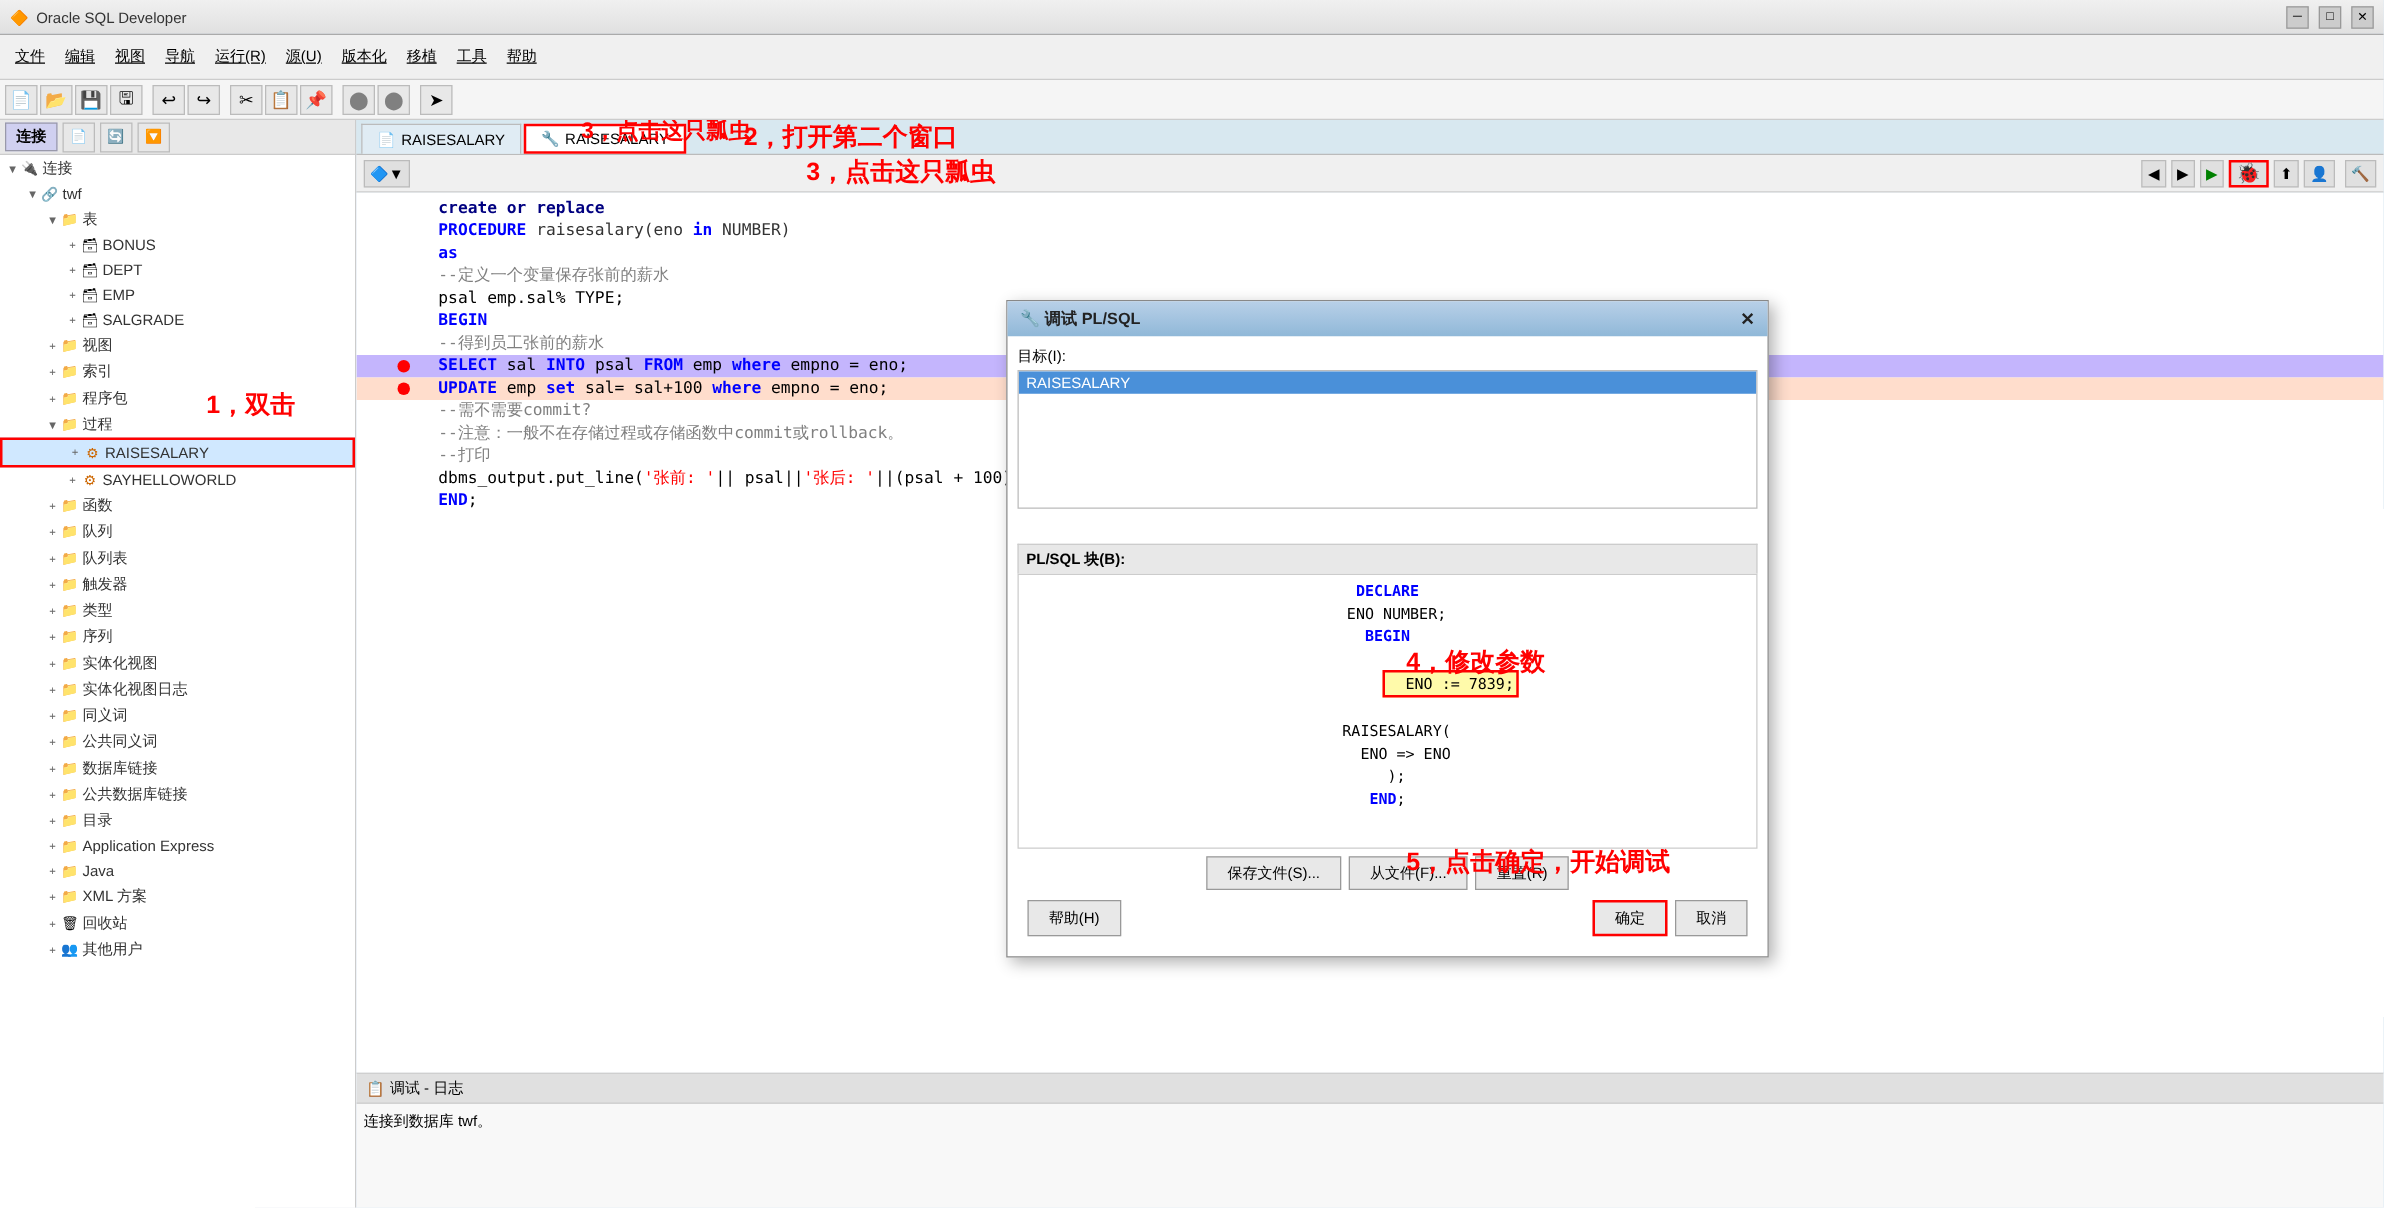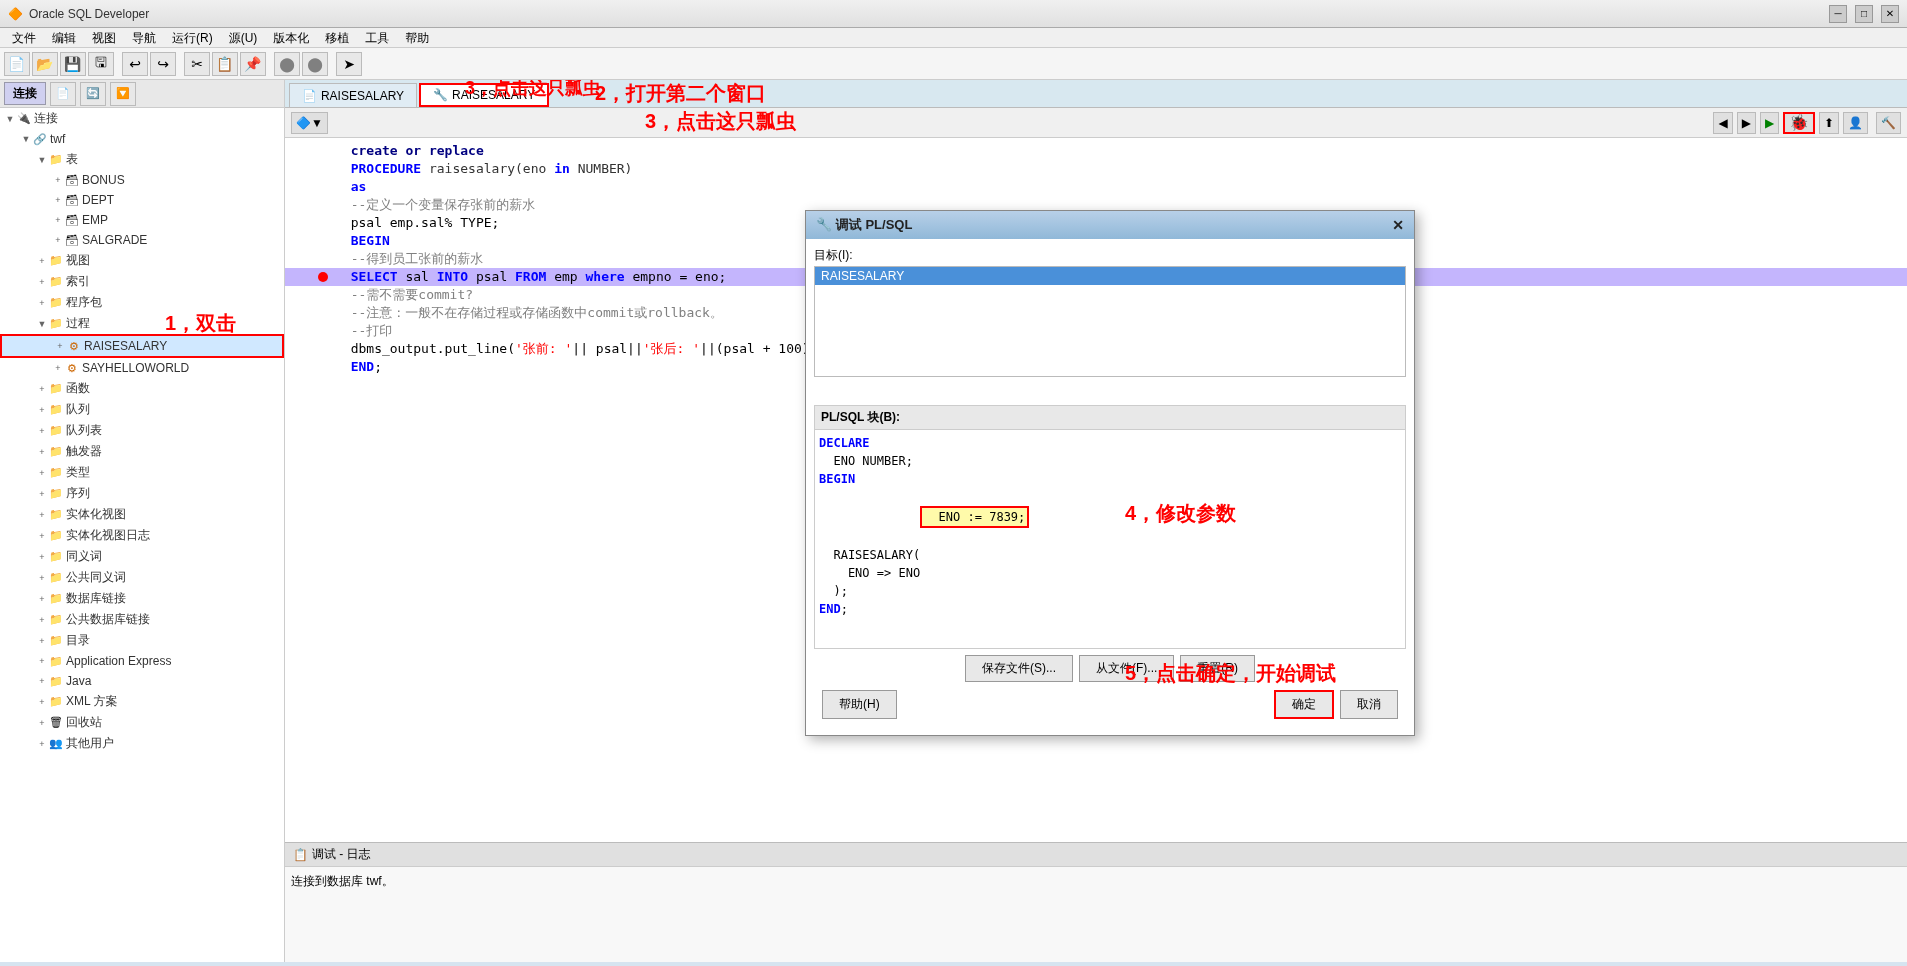--- a/index.html
+++ b/index.html
@@ -5,21 +5,21 @@
     * { box-sizing: border-box; margin: 0; padding: 0; }
     body { font-family: 'Microsoft YaHei', SimSun, Arial, sans-serif; font-size: 12px; background: #d6e4f0; overflow: hidden; width: 1907px; height: 966px; }
 
     
     .title-bar { background: linear-gradient(to bottom, #f0f0f0, #e0e0e0); height: 28px; display: flex; align-items: center; padding: 0 8px; border-bottom: 1px solid #aaa; justify-content: space-between; }
     .title-bar-left { display: flex; align-items: center; gap: 6px; font-size: 12px; color: #333; }
     .title-bar-right { display: flex; gap: 8px; }
     .win-btn { width: 18px; height: 18px; background: #ccc; border: 1px solid #999; display: flex; align-items: center; justify-content: center; font-size: 10px; cursor: pointer; }
 
     
-    .menu-bar { background: #f0f0f0; height: 20px; display: flex; align-items: flex-start; padding: 0 4px; border-bottom: 1px solid #ccc; }
+    .menu-bar { background: #f0f0f0; height: 36px; display: flex; align-items: center; padding: 0 4px; border-bottom: 1px solid #ccc; text-decoration: underline; }
     .menu-item { padding: 2px 8px; cursor: pointer; font-size: 12px; }
 
     
     .toolbar { background: #f5f5f5; height: 32px; display: flex; align-items: center; padding: 0 4px; border-bottom: 1px solid #ccc; gap: 2px; }
     .tb-btn { width: 26px; height: 24px; background: #e8e8e8; border: 1px solid #bbb; display: flex; align-items: center; justify-content: center; cursor: pointer; font-size: 14px; }
     .tb-separator { width: 4px; height: 24px; }
 
     
     .main { display: flex; height: calc(966px - 28px - 24px - 32px); }
 
@@ -76,21 +76,21 @@
     .dialog-row { display: flex; gap: 8px; height: 130px; }
     .dialog-col { flex: 1; border: 1px solid #bbb; background: white; overflow-y: auto; }
     .dialog-selected-row { background: #4a90d9; color: white; padding: 2px 6px; font-size: 12px; }
     .param-table { width: 100%; border-collapse: collapse; font-size: 12px; }
     .param-table th { background: #e8e8e8; border: 1px solid #ccc; padding: 2px 6px; text-align: left; }
     .param-table td { border: 1px solid #ccc; padding: 2px 6px; }
 
     .plsql-block { margin-top: 6px; }
     .plsql-block-header { background: #e8e8e8; padding: 3px 6px; font-size: 12px; font-weight: bold; border: 1px solid #ccc; border-bottom: none; margin-top: 28px; }
     .plsql-editor { border: 1px solid #ccc; height: 220px; overflow-y: auto; background: white; font-family: Consolas, monospace; font-size: 12px; padding: 4px; }
-    .plsql-line { line-height: 18px; white-space: pre; }
+    .plsql-line { line-height: 18px; white-space: pre; text-align: center; }
     .plsql-kw { color: blue; font-weight: bold; }
 
     .dialog-action-row { display: flex; justify-content: center; gap: 6px; padding: 6px 8px 4px; }
     .dialog-btn { padding: 4px 16px; background: #e8e8e8; border: 1px solid #999; cursor: pointer; font-size: 12px; }
     .dialog-ok { border: 2px solid red; }
     .dialog-footer { display: flex; justify-content: space-between; padding: 4px 8px 8px; }
 
     
     ::-webkit-scrollbar { width: 8px; height: 8px; }
     ::-webkit-scrollbar-track { background: #f0f0f0; }
@@ -448,20 +448,27 @@
           <div class="line-dot"></div>
           <div class="line-content comment">  --得到员工张前的薪水</div>
         </div>
         <div class="code-line highlight-select">
           <div class="line-num"></div>
           <div class="line-dot">
               <div class="red-dot"></div>
             </div>
           <div class="line-content">  <span class="kw-blue">SELECT</span> sal <span class="kw-blue">INTO</span> psal <span class="kw-blue">FROM</span> emp <span class="kw-blue">where</span> empno = eno;</div>
         </div>
+        <div class="code-line highlight-update">
+          <div class="line-num"></div>
+          <div class="line-dot">
+              <div class="red-dot"></div>
+            </div>
+          <div class="line-content">  <span class="kw-blue">UPDATE</span> emp <span class="kw-blue">set</span> sal= sal+100 <span class="kw-blue">where</span> empno = eno;</div>
+        </div>
         <div class="code-line">
           <div class="line-num"></div>
           <div class="line-dot"></div>
           <div class="line-content comment">  --需不需要commit?</div>
         </div>
         <div class="code-line">
           <div class="line-num"></div>
           <div class="line-dot"></div>
           <div class="line-content comment">  --注意：一般不在存储过程或存储函数中commit或rollback。</div>
         </div>
@@ -492,21 +499,21 @@
         <div class="bottom-content">
           <span>连接到数据库 twf。</span>
         </div>
       </div>
     </div>
 
     <div style="position:absolute; top:0; left:310px; color:red; font-size:20px; font-weight:bold; pointer-events:none; z-index:300; white-space:nowrap;">2，打开第二个窗口</div>
 
     <div style="position:absolute; top:28px; left:360px; color:red; font-size:20px; font-weight:bold; pointer-events:none; z-index:300; white-space:nowrap;">3，点击这只瓢虫</div>
 
-    <div class="dialog" style="top:130px; left:520px; z-index:400;">
+    <div class="dialog" style="top:144px; left:520px; z-index:400;">
       <div class="dialog-title">
         <span>🔧 调试 PL/SQL</span>
         <span class="dialog-close">✕</span>
       </div>
       <div class="dialog-body">
         <div class="dialog-row">
 
           <div style="flex:1; display:flex; flex-direction:column;">
             <div style="font-size:12px; margin-bottom:2px;">目标(I):</div>
             <div class="dialog-col" style="flex:1;">

